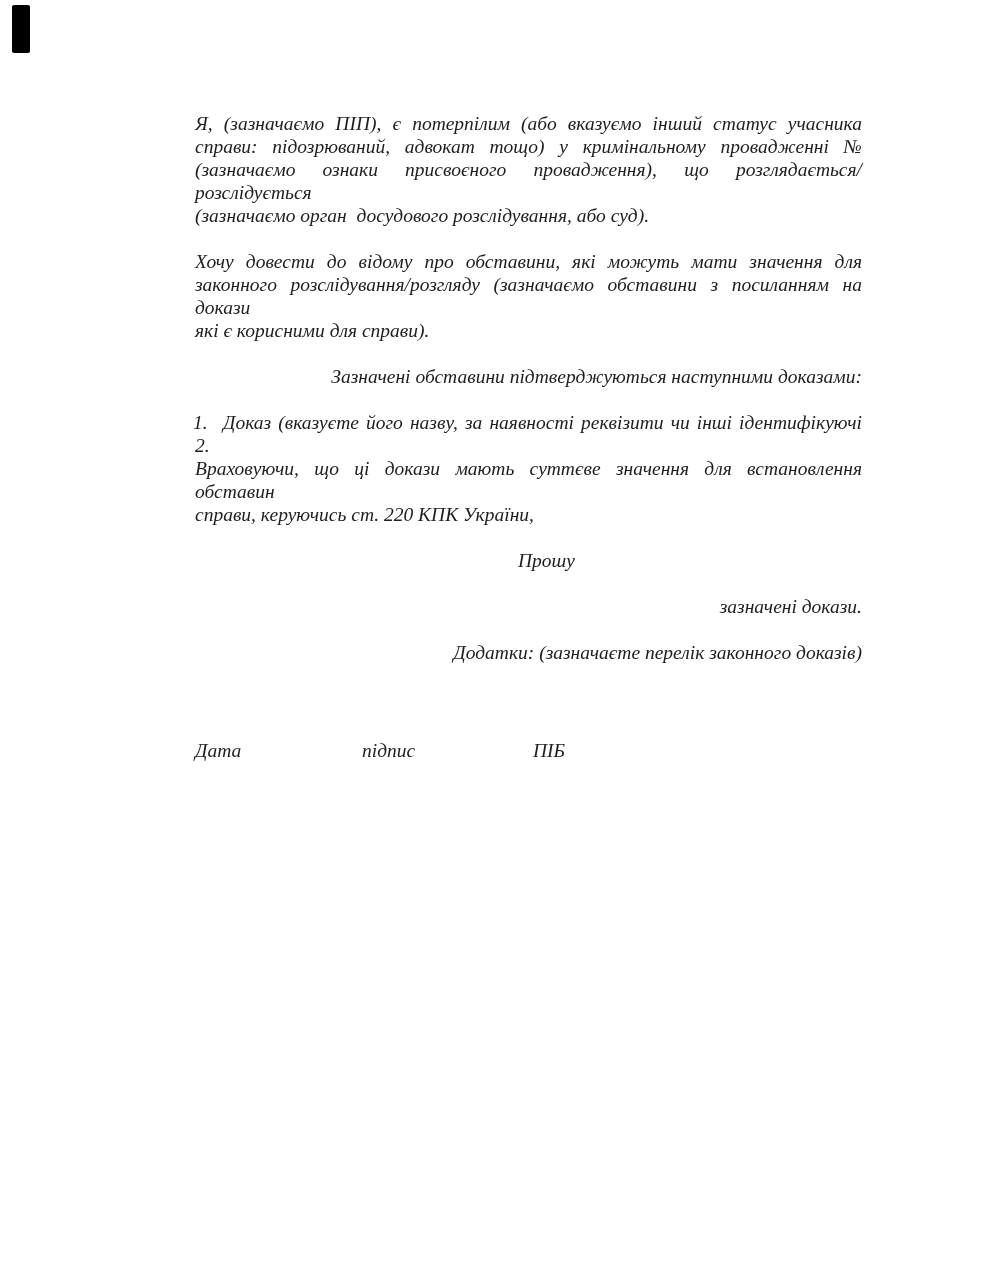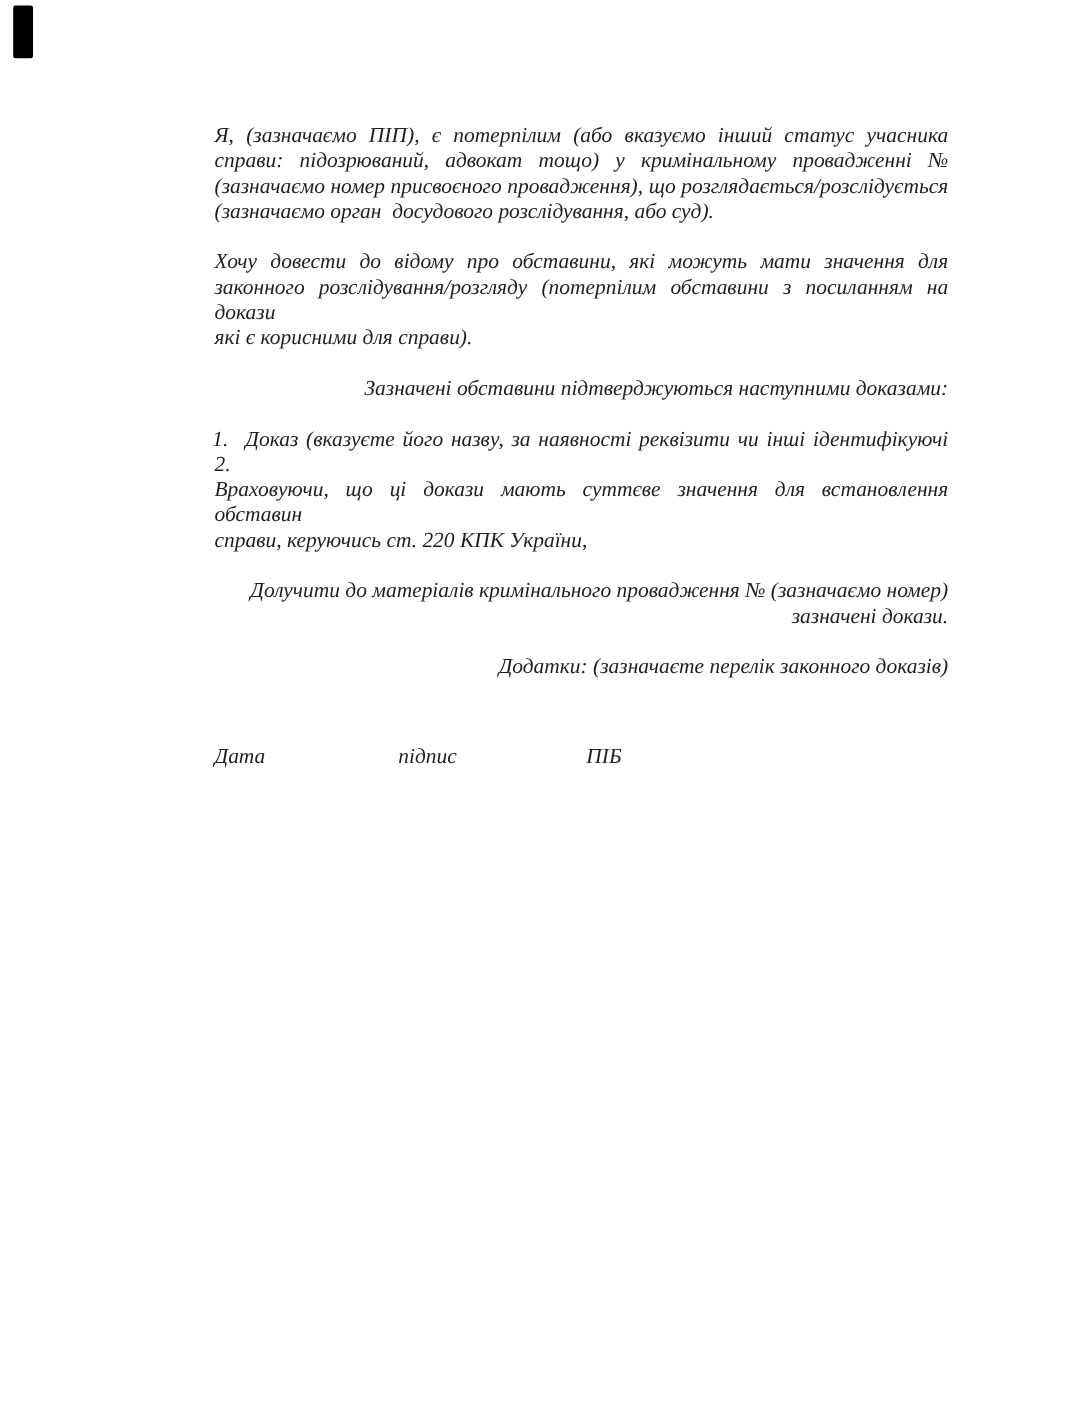--- a/index.html
+++ b/index.html
@@ -53,44 +53,44 @@
   .centered {
     text-align: center;
     padding-left: 36px;
     margin: 0 0 23px 0;
   }
   .signature-row {
     position: relative;
     margin-top: 59px;
     height: 23px;
   }
-  .sig-label { position: absolute; top: 0; }
+  .sig-label { position: absolute; top: 16px; }
   .sig-date { left: 0; }
   .sig-sign { left: 167px; }
   .sig-name { left: 338px; }
 </style>
 </head>
 <body>
 
 <div class="page">
 
   <div class="scan-artifact" style="background: rgb(0, 0, 0);"></div>
 
   <div class="content">
 
     <div class="para just">
         <div class="jline">Я, (зазначаємо ПІП), є потерпілим (або вказуємо інший статус учасника</div>
         <div class="jline">справи: підозрюваний, адвокат тощо) у кримінальному провадженні №</div>
-        <div class="jline">(зазначаємо номер присвоєного провадження), що розглядається/розслідується</div>
+        <div class="jline">(зазначаємо ознаки присвоєного провадження), що розглядається/розслідується</div>
         <div class="jline last">(зазначаємо орган&nbsp; досудового розслідування, або суд).</div>
       </div>
 
     <div class="para just">
         <div class="jline">Хочу довести до відому про обставини, які можуть мати значення для</div>
-        <div class="jline">законного розслідування/розгляду (потерпілим обставини з посиланням на докази</div>
+        <div class="jline">законного розслідування/розгляду (зазначаємо обставини з посиланням на докази</div>
         <div class="jline last">які є корисними для справи).</div>
       </div>
 
     <div class="para">
       <div class="jline last">Зазначені обставини підтверджуються наступними доказами:</div>
     </div>
 
     <div class="para tight list-item just">
       <span class="list-num">1.</span>
       <div>
@@ -100,23 +100,23 @@
 
     <div class="para tight">
       <span class="list-num-2">2.</span>
     </div>
 
     <div class="para just">
         <div class="jline">Враховуючи, що ці докази мають суттєве значення для встановлення обставин</div>
         <div class="jline last">справи, керуючись ст. 220 КПК України,</div>
       </div>
 
+    <div class="centered">Прошу</div>
 
     <div class="para">
-        <div class="jline">Долучити до матеріалів кримінального провадження № (зазначаємо номер)</div>
         <div class="jline last">зазначені докази.</div>
       </div>
 
     <div class="para tight">
       <div class="jline last">Додатки: (зазначаєте перелік законного доказів)</div>
     </div>
 
     <div class="signature-row">
       <span class="sig-label sig-date">Дата</span>
       <span class="sig-label sig-sign">підпис</span>

